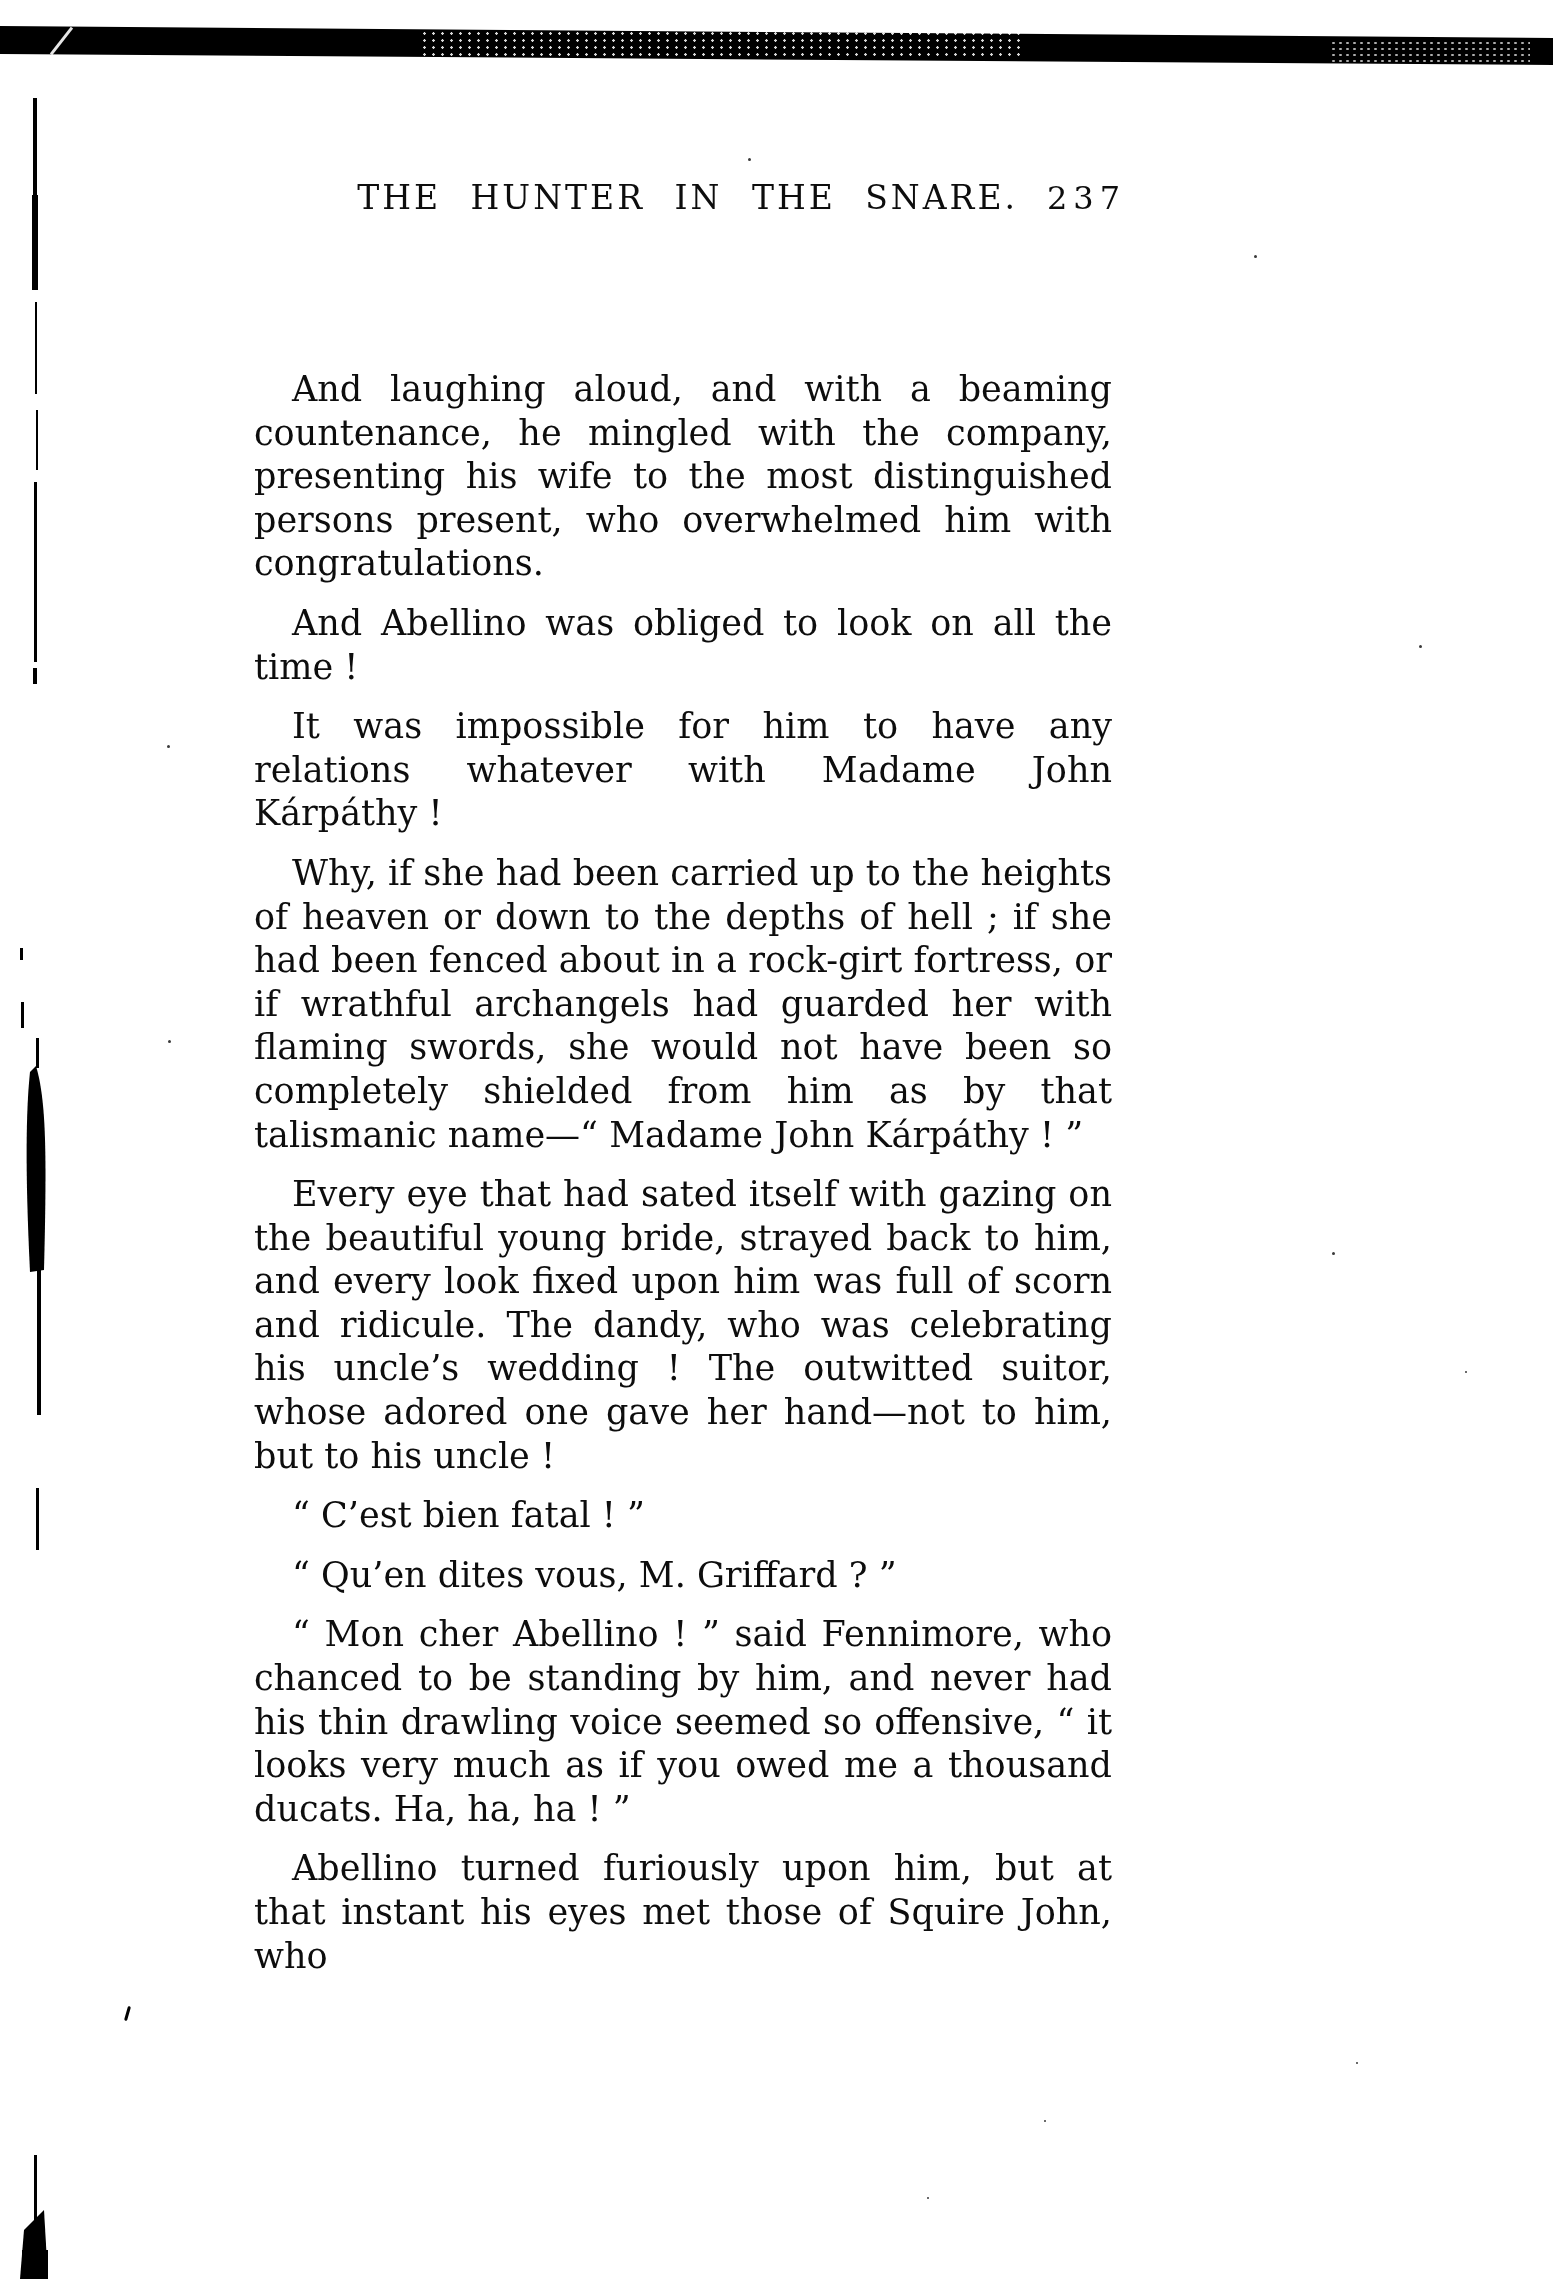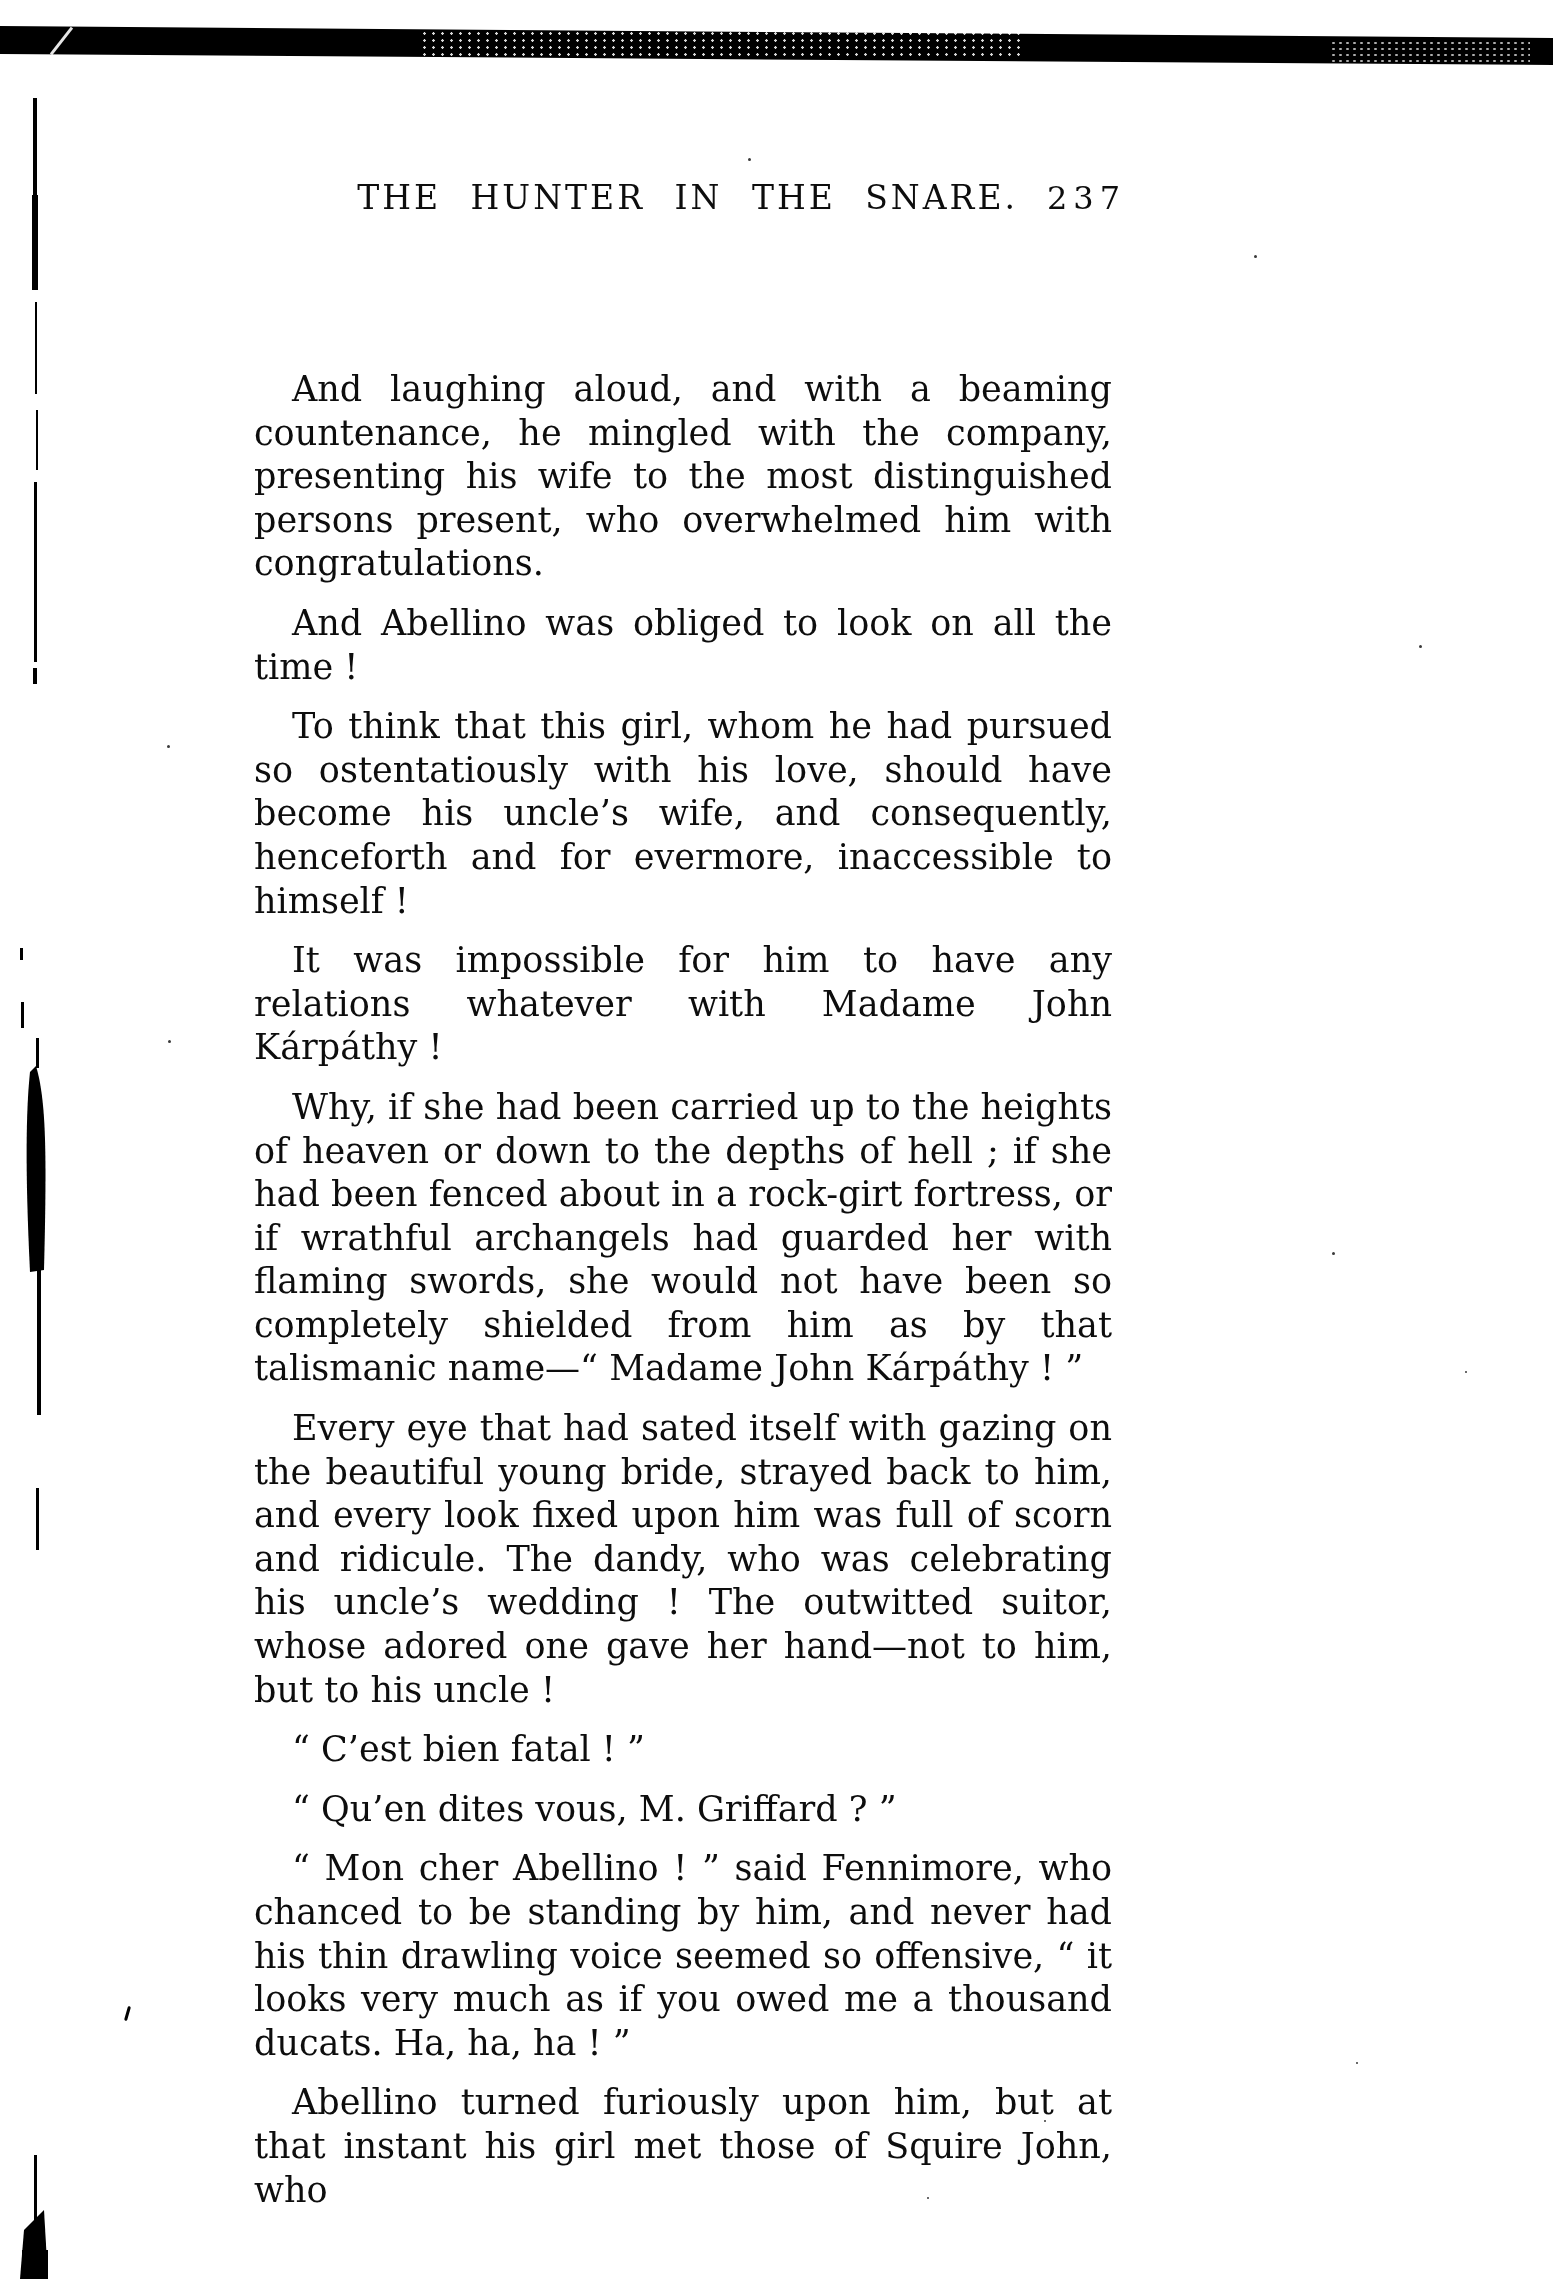--- a/index.html
+++ b/index.html
@@ -91,21 +91,20 @@
 <div class="speck" style="left:927px;top:2197px;width:2px;height:2px;"></div>
 
 <div class="running-head">
   <div class="title">THE HUNTER IN THE SNARE.</div>
   <div class="folio">237</div>
 </div>
 
 <div class="body-text">
   <p>And laughing aloud, and with a beaming countenance, he mingled with the company, presenting his wife to the most distinguished persons present, who overwhelmed him with congratulations.</p>
   <p>And Abellino was obliged to look on all the time&nbsp;!</p>
-  <p>To think that this girl, whom he had pursued so ostentatiously with his love, should have become his uncle’s wife, and consequently, henceforth and for evermore, inaccessible to himself&nbsp;!</p>
   <p>It was impossible for him to have any relations whatever with Madame John Kárpáthy&nbsp;!</p>
   <p>Why, if she had been carried up to the heights of heaven or down to the depths of hell&nbsp;; if she had been fenced about in a rock-girt fortress, or if wrathful archangels had guarded her with flaming swords, she would not have been so completely shielded from him as by that talismanic name—“&nbsp;Madame John Kárpáthy&nbsp;!&nbsp;”</p>
   <p>Every eye that had sated itself with gazing on the beautiful young bride, strayed back to him, and every look fixed upon him was full of scorn and ridicule.  The dandy, who was celebrating his uncle’s wedding&nbsp;!  The outwitted suitor, whose adored one gave her hand—not to him, but to his uncle&nbsp;!</p>
   <p>“&nbsp;C’est bien fatal&nbsp;!&nbsp;”</p>
   <p>“&nbsp;Qu’en dites vous, M. Griffard&nbsp;?&nbsp;”</p>
   <p>“&nbsp;Mon cher Abellino&nbsp;!&nbsp;” said Fennimore, who chanced to be standing by him, and never had his thin drawling voice seemed so offensive, “&nbsp;it looks very much as if you owed me a thousand ducats. Ha, ha, ha&nbsp;!&nbsp;”</p>
-  <p>Abellino turned furiously upon him, but at that instant his girl met those of Squire John, who</p>
+  <p>Abellino turned furiously upon him, but at that instant his eyes met those of Squire John, who</p>
 </div>
 
 </body></html>

